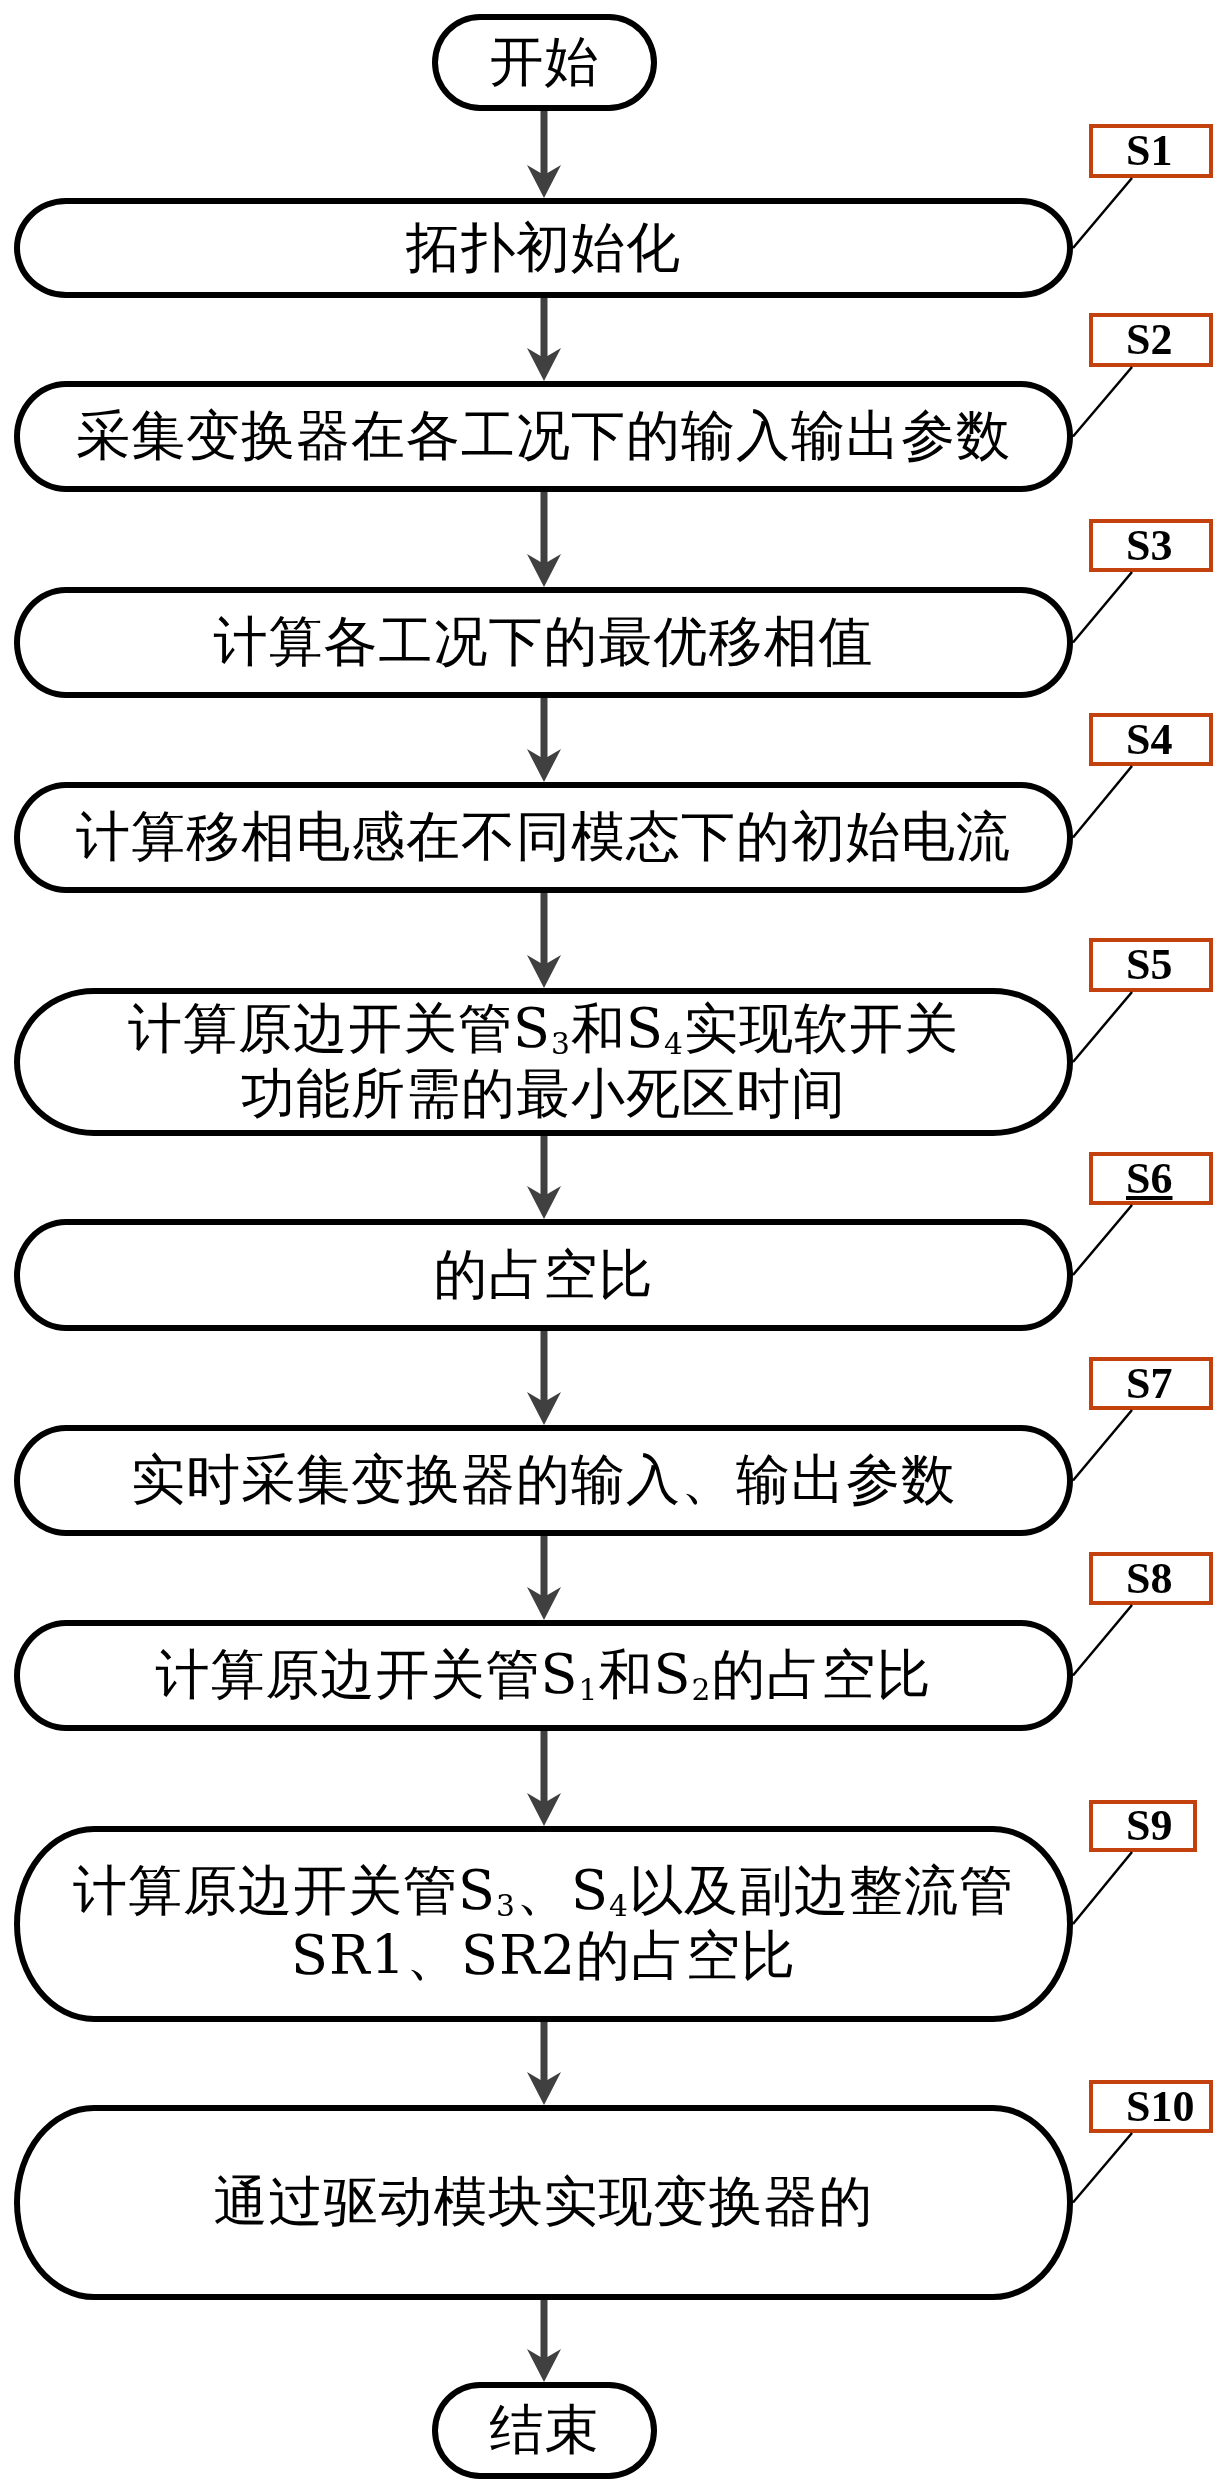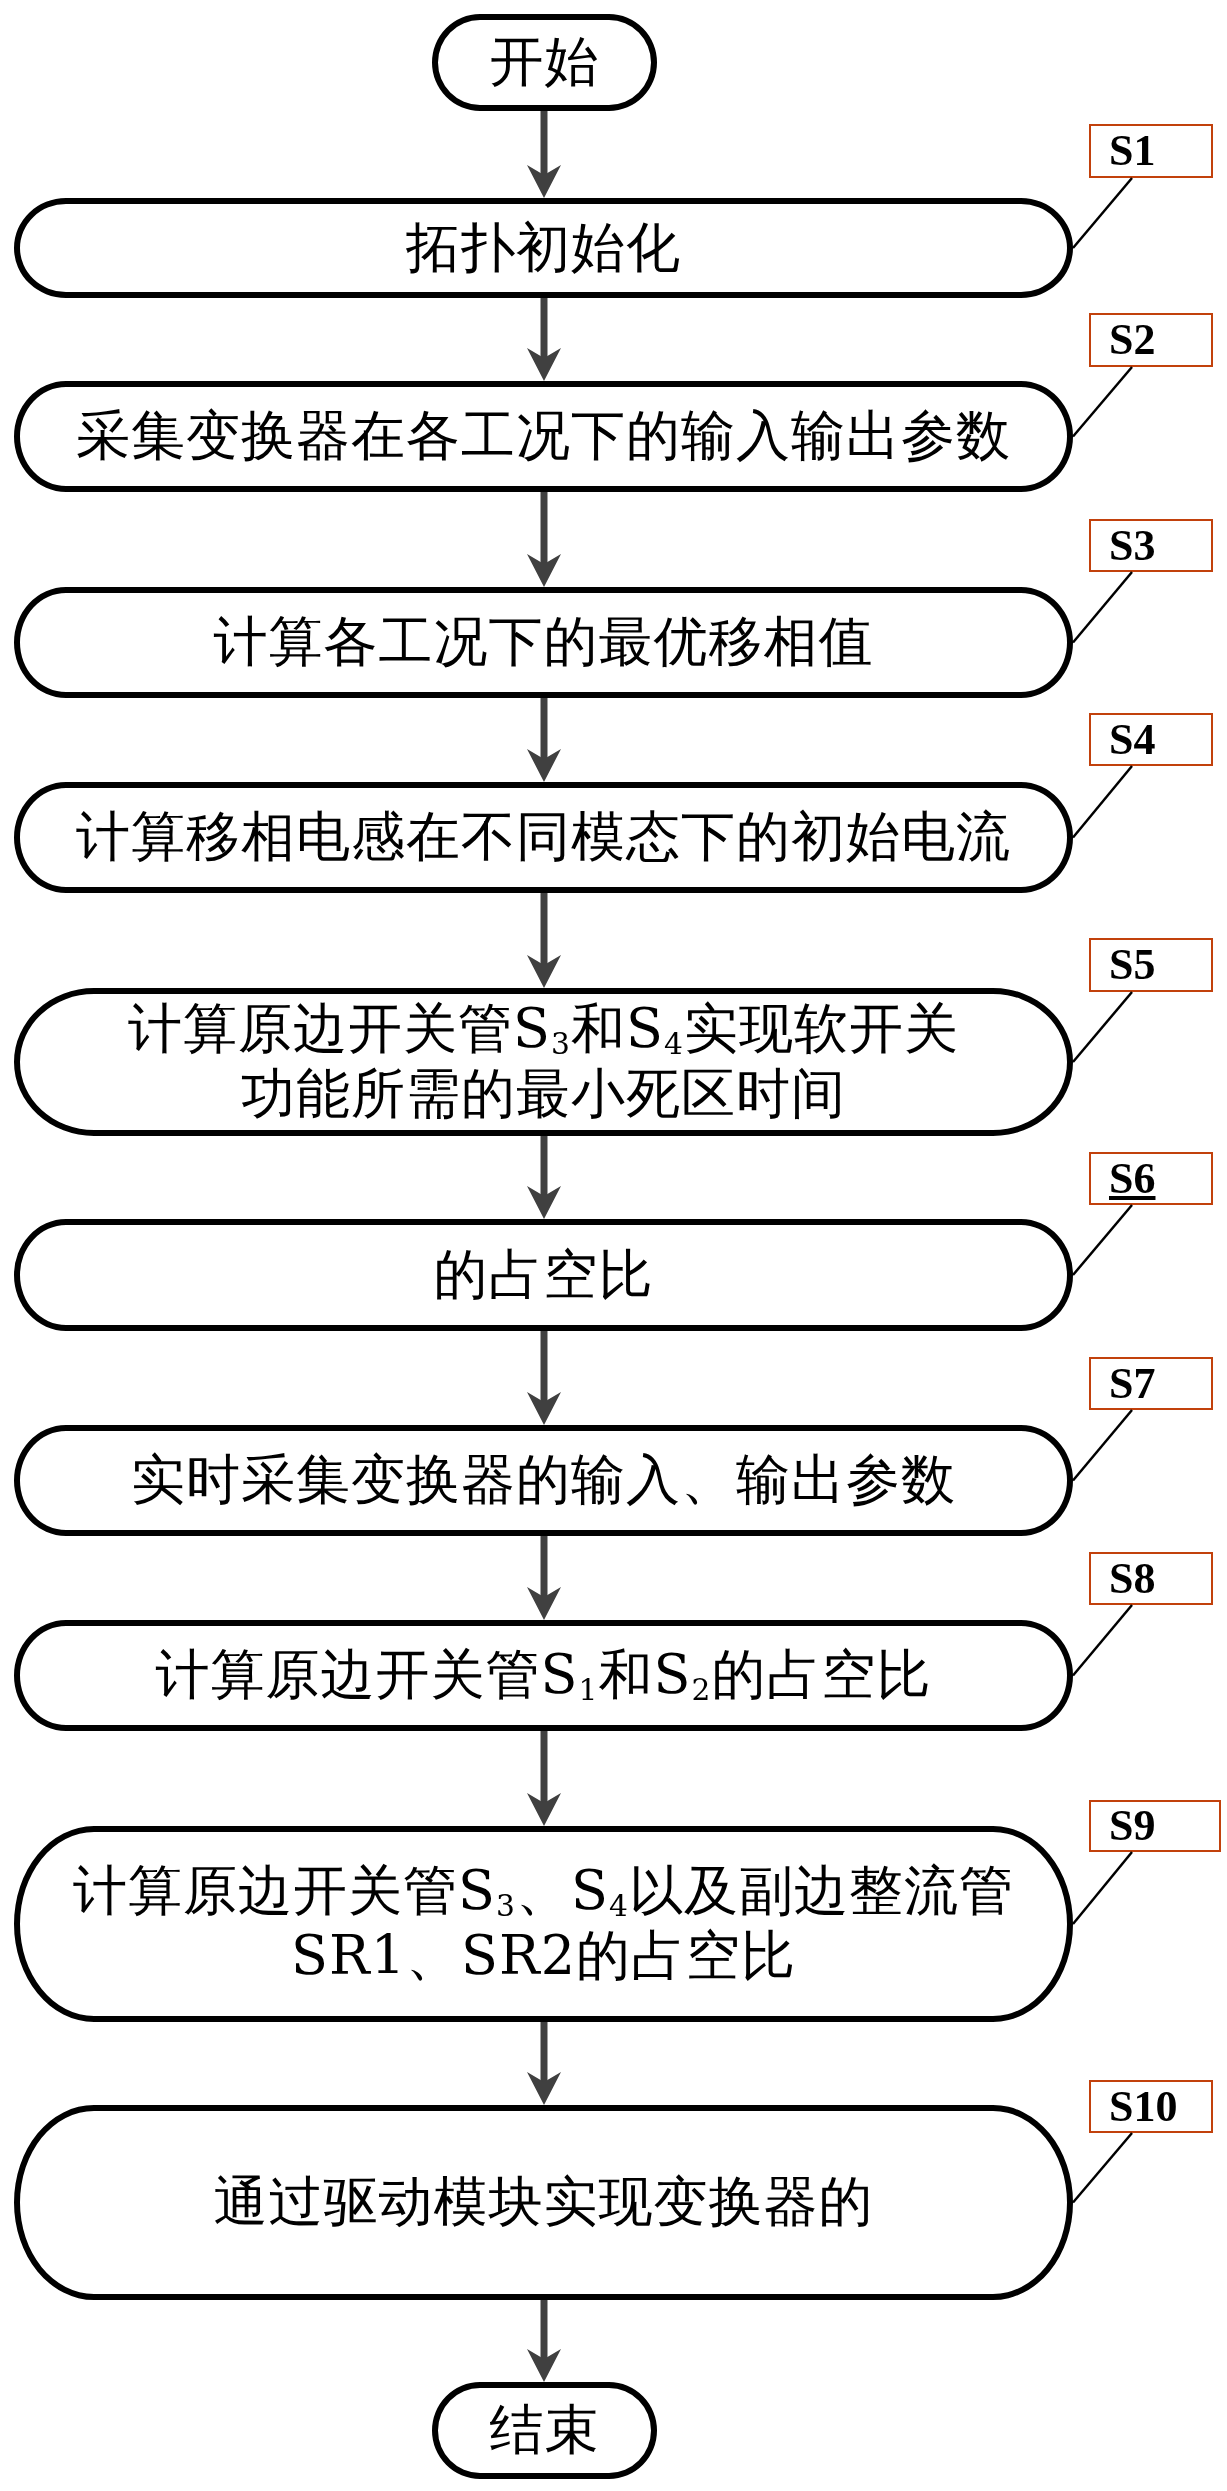--- a/index.html
+++ b/index.html
@@ -5,23 +5,23 @@
   html, body { margin: 0; padding: 0; background: #ffffff; }
   body { width: 1227px; height: 2491px; position: relative; overflow: hidden;
          font-family: "DejaVu Serif", "Liberation Serif", serif; color: #000; }
   #canvas { position: absolute; left: 0; top: 0; width: 1227px; height: 2491px; }
   .node { position: absolute; box-sizing: border-box; border: 6px solid #000; background: #fff;
           display: flex; align-items: center; justify-content: center; text-align: center; }
   .node .txt { font-size: 54px; line-height: 1.2; letter-spacing: 1px; white-space: pre-line; }
   .terminal { border-radius: 48px / 50%; }
   .step { border-radius: 52px / 50%; }
   .step.tall { border-radius: 80px / 50%; }
-  .tag { position: absolute; box-sizing: border-box; border: 2px solid #c2410c; background: #fff;
+  .tag { position: absolute; box-sizing: border-box; border: 4px solid #c2410c; background: #fff;
          font-family: "Liberation Serif", "DejaVu Serif", serif; font-weight: bold; font-size: 44px;
-         line-height: 1; padding-left: 18px; display: flex; align-items: center; }
+         line-height: 1; padding-left: 33px; display: flex; align-items: center; }
   sub { font-size: 0.55em; vertical-align: -0.25em; line-height: 0; }
   svg#links { position: absolute; left: 0; top: 0; width: 1227px; height: 2491px; }
 </style>
 </head>
 <body>
 
 <div id="canvas">
 
   <div class="node terminal" id="node-start" style="left:432px; top:14px; width:225px; height:97px;">
     <span class="txt">开始</span>
@@ -56,21 +56,21 @@
         <div class="txt"><div>实时采集变换器的输入、输出参数</div></div>
       </div>
       <div class="tag" style="left: 1089px; top: 1357px; width: 124px; height: 53px;">S7</div>
       <div class="node step" style="left: 14px; top: 1620px; width: 1059px; height: 111px;">
         <div class="txt"><div>计算原边开关管S<sub>1</sub>和S<sub>2</sub>的占空比</div></div>
       </div>
       <div class="tag" style="left: 1089px; top: 1552px; width: 124px; height: 53px;">S8</div>
       <div class="node step tall" style="left: 14px; top: 1826px; width: 1059px; height: 196px;">
         <div class="txt"><div>计算原边开关管S<sub>3</sub>、S<sub>4</sub>以及副边整流管</div><div>SR1、SR2的占空比</div></div>
       </div>
-      <div class="tag" style="left: 1089px; top: 1800px; width: 132px; height: 52px;">S9</div>
+      <div class="tag" style="left: 1089px; top: 1800px; width: 108px; height: 52px;">S9</div>
       <div class="node step tall" style="left: 14px; top: 2105px; width: 1059px; height: 195px;">
         <div class="txt"><div>通过驱动模块实现变换器的</div></div>
       </div>
       <div class="tag" style="left: 1089px; top: 2080px; width: 124px; height: 53px;">S10</div>
     </div>
 
   <div class="node terminal" id="node-end" style="left:432px; top:2382px; width:225px; height:97px;">
     <span class="txt">结束</span>
   </div>
 <svg id="links" xmlns="http://www.w3.org/2000/svg">

